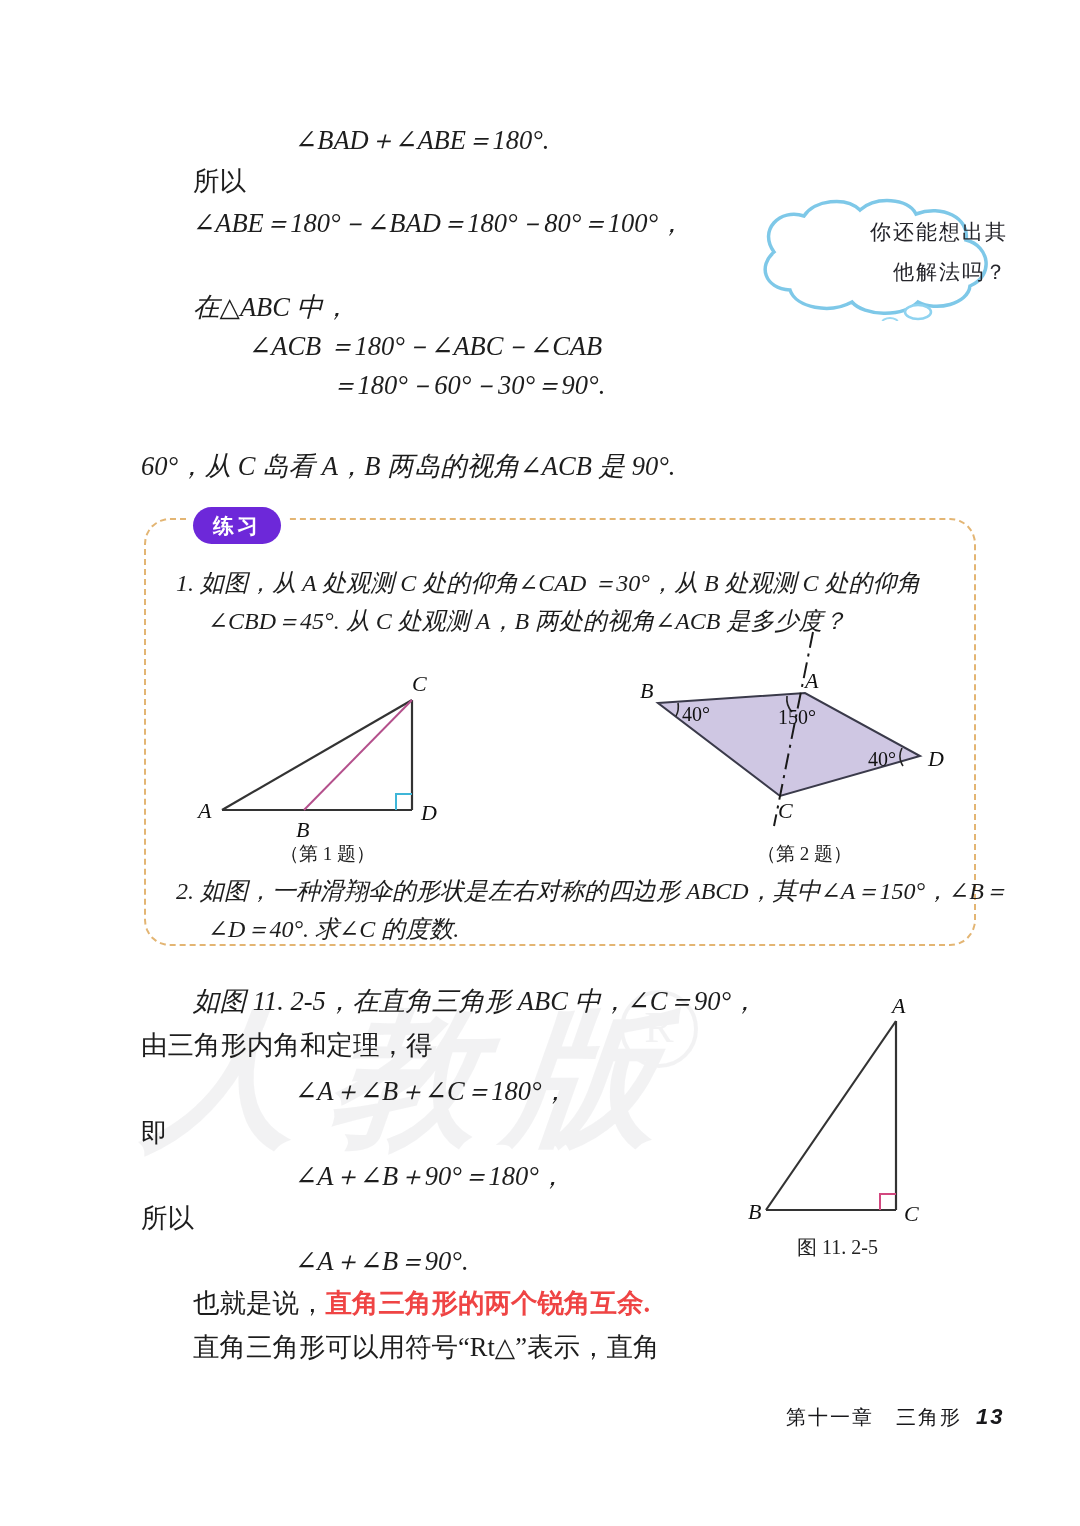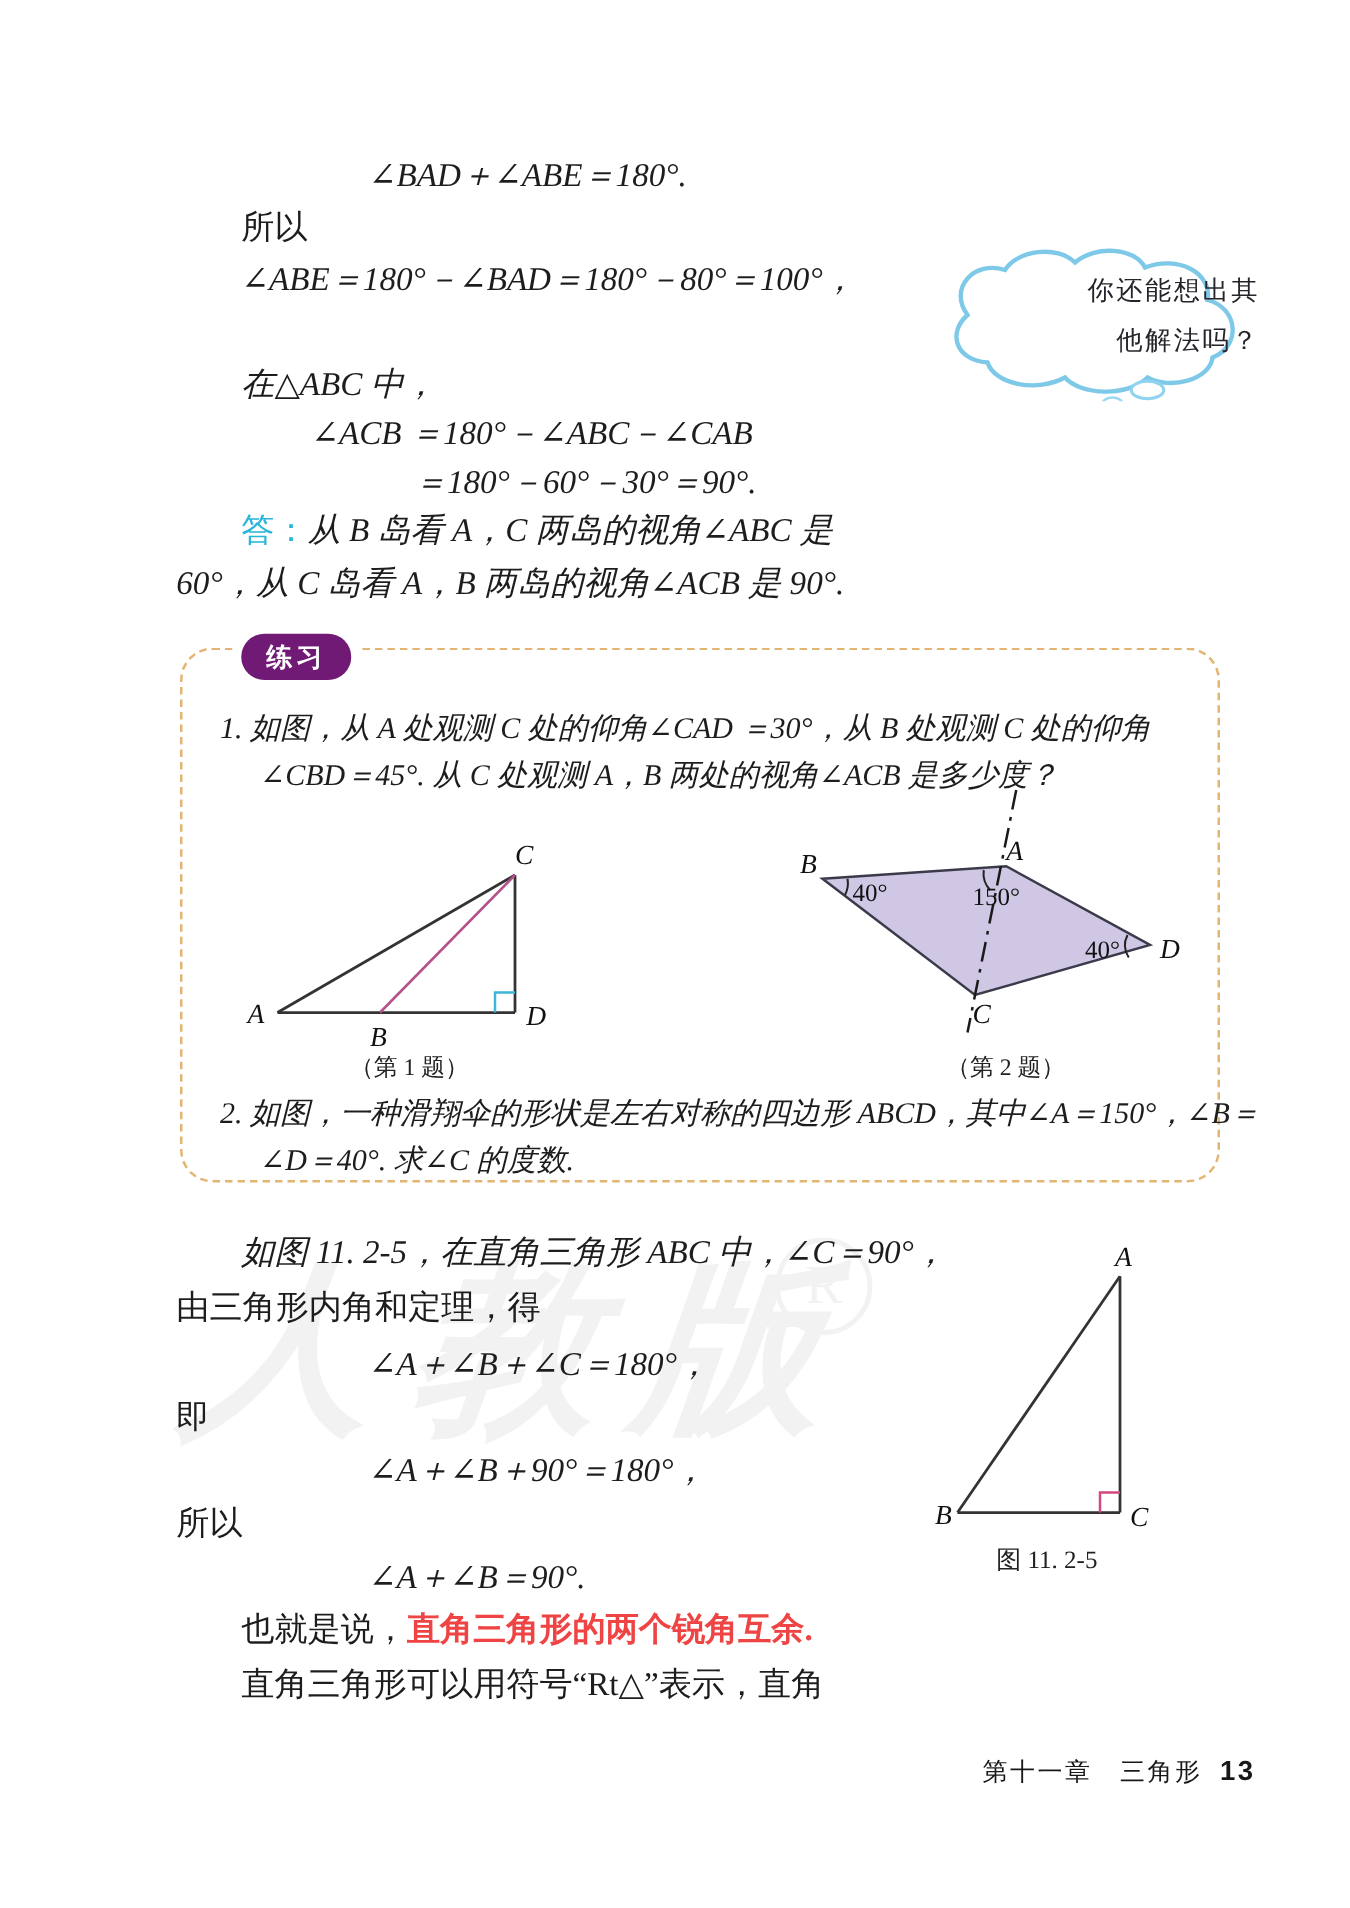--- a/index.html
+++ b/index.html
@@ -70,21 +70,21 @@
 
   
   .ex-box{
     position:absolute;left:144px;top:518px;width:832px;height:428px;
     border:2.5px dashed #e3b573;border-radius:26px;
     box-sizing:border-box;z-index:1;background:transparent;
   }
   .ex-pill{
     position:absolute;left:193px;top:507px;
     width:88px;height:37px;border-radius:19px;
-    background:#701a75;
+    background:#6d28d9;
     display:flex;align-items:center;justify-content:center;
     color:#ffffff;font-family:"Liberation Sans",sans-serif;
     font-weight:bold;font-size:21px;letter-spacing:3px;
     z-index:4;
   }
   .pill-mask{
     position:absolute;left:186px;top:513px;width:102px;height:26px;
     background:#ffffff;z-index:3;
   }
 
@@ -97,42 +97,39 @@
   }
   .lbl{font-family:"Liberation Serif",serif;font-style:italic;font-size:22px;fill:#111;}
   .lbl-n{font-family:"Liberation Serif",serif;font-style:normal;font-size:20px;fill:#111;}
 
   
   .footer{
     position:absolute;left:786px;top:1404px;
     font-family:"Liberation Sans",sans-serif;
     font-size:20px;color:#18181b;letter-spacing:2px;white-space:nowrap;z-index:2;
   }
-  .footer .pg{font-weight:bold;font-size:22px;margin-left:14px;}
+  .footer .pg{font-weight:bold;font-size:22px;margin-left:14px;font-style:italic;}
 </style>
 </head>
 <body>
 
 <div class="page">
 
   <div class="watermark">
     <div class="wm-text">人教版</div>
     <div class="wm-r">R</div>
   </div>
 
   <div class="txt body-line math" style="left:295px;top:127px;">∠BAD＋∠ABE＝180°.</div>
   <div class="txt body-line cn" style="left:193px;top:168px;">所以</div>
   <div class="txt body-line math" style="left:193px;top:210px;">∠ABE＝180°－∠BAD＝180°－80°＝100°，</div>
   <div class="txt body-line math" style="left:193px;top:294px;">在△ABC 中，</div>
   <div class="txt body-line math" style="left:249px;top:333px;">∠ACB ＝180°－∠ABC－∠CAB</div>
   <div class="txt body-line math" style="left:331px;top:372px;">＝180°－60°－30°＝90°.</div>
 
-  <div class="txt body-line" style="left:193px;top:411px;">
-    <span class="ans-label">答：</span><span class="math">从 B 岛看 A，C 两岛的视角∠ABC 是</span>
-  </div>
   <div class="txt body-line math" style="left:141px;top:453px;">60°，从 C 岛看 A，B 两岛的视角∠ACB 是 90°.</div>
 
   <div class="bubble">
     <svg width="290" height="125" viewBox="0 0 290 125">
       <path d="M56 56
                C 40 34, 62 12, 86 20
                C 96 4, 128 0, 142 14
                C 158 0, 190 2, 198 18
                C 224 8, 252 22, 248 44
                C 272 50, 276 80, 252 90

